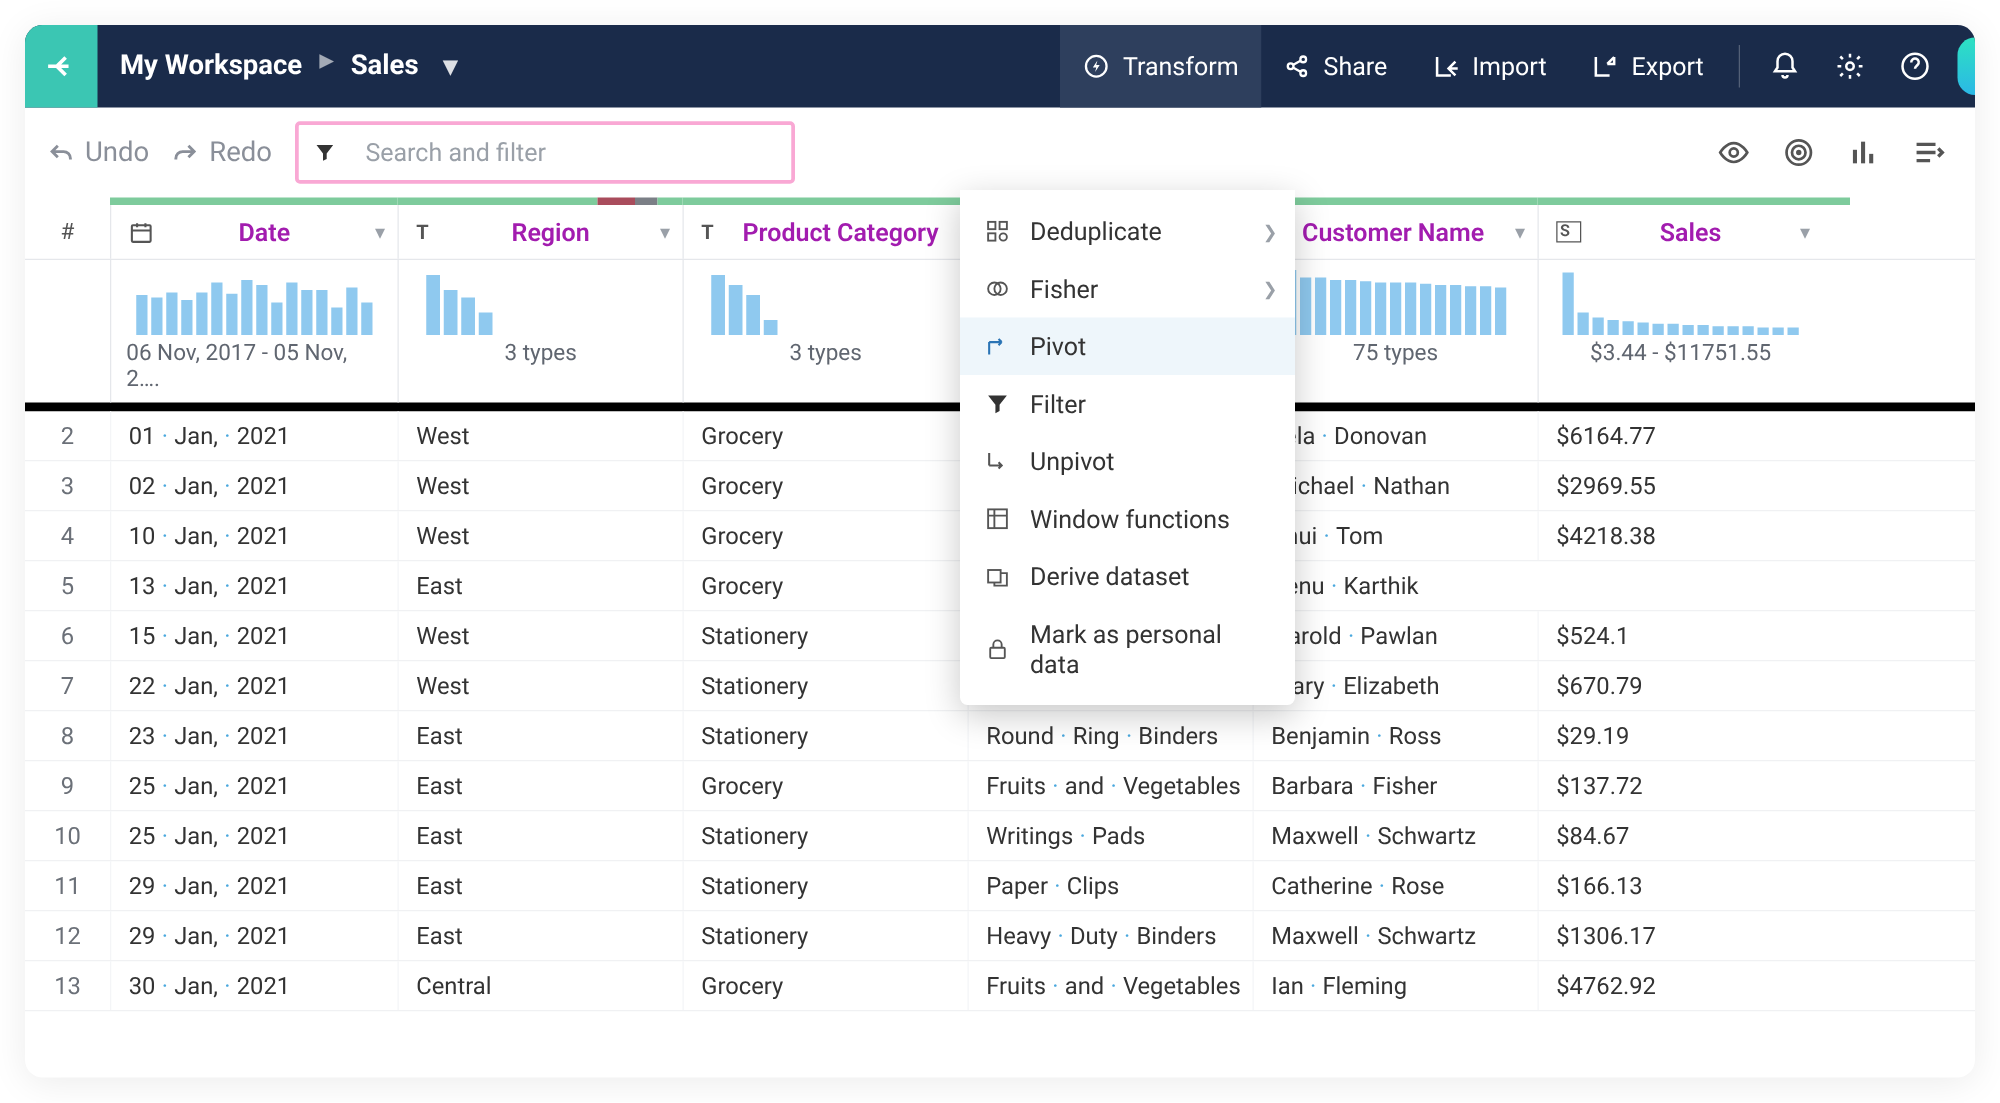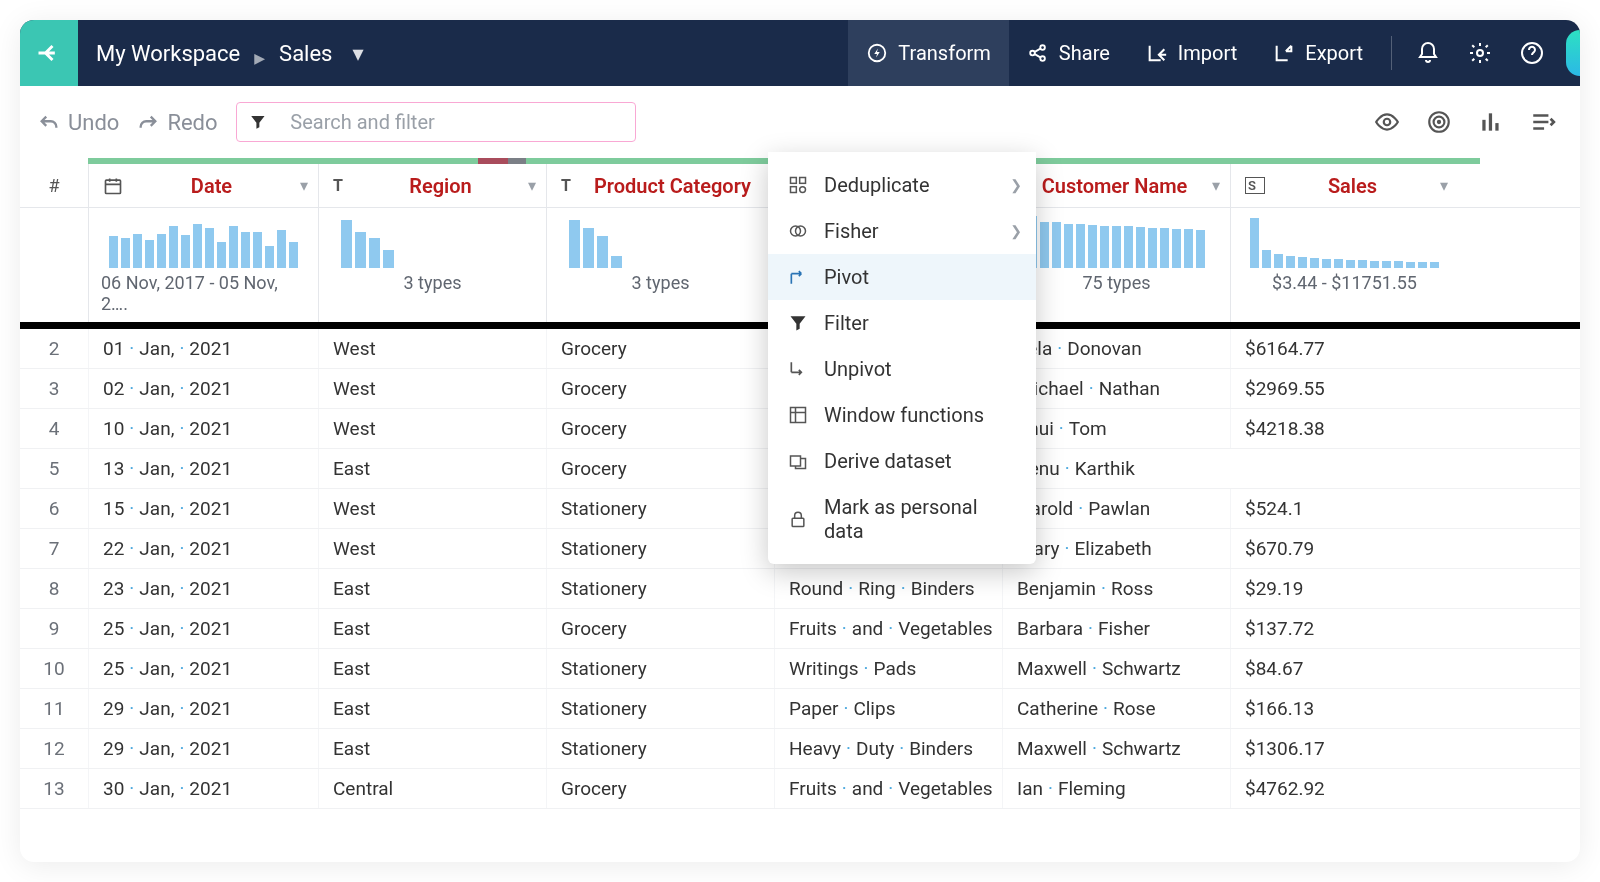--- a/index.html
+++ b/index.html
@@ -1,54 +1,54 @@
 <!DOCTYPE html>
 <html><head>
 <meta charset="utf-8">
 <style>
 *{margin:0;padding:0;box-sizing:border-box;font-family:-apple-system,BlinkMacSystemFont,"Segoe UI",Roboto,sans-serif}
 body{background:#fff;width:1600px;height:882px;overflow:hidden;padding:20px}
 .app-window{width:100%;height:100%;border-radius:14px;overflow:hidden;background:#fff;box-shadow:0 4px 30px rgba(0,0,0,.08)}
 .header{background:#1a2b4a;height:66px;display:flex;align-items:center;color:#fff;font-size:22px}
 .back-btn{width:58px;height:66px;background:#3bc6b3;display:flex;align-items:center;justify-content:center;cursor:pointer}
-.breadcrumb{padding:0 18px;display:flex;align-items:flex-end;gap:14px;font-weight:400}
+.breadcrumb{padding:0 18px;display:flex;align-items:flex-start;gap:14px;font-weight:700}
 .breadcrumb .chev{opacity:.6;font-size:14px}
 .dd-caret{margin-left:6px;opacity:.85}
 .header-spacer{flex:1}
 .header-actions{display:flex;align-items:center;height:100%}
 .hact{height:100%;display:flex;align-items:center;gap:10px;padding:0 18px;cursor:pointer;font-size:20px}
 .hact.active{background:#2e3f5d}
 .hact svg{width:22px;height:22px}
 .vsep{width:1px;height:34px;background:rgba(255,255,255,.25);margin:0 10px}
 .hicon{padding:0 14px;cursor:pointer;display:flex;align-items:center;height:100%}
 .avatar-edge{width:14px;height:46px;background:linear-gradient(180deg,#2de1c2,#2bb8e6);border-radius:23px 0 0 23px;margin-left:8px}
 .toolbar2{height:72px;display:flex;align-items:center;padding:0 24px 0 18px;gap:18px}
 .undo,.redo{display:flex;align-items:flex-end;gap:8px;color:#8a8f99;font-size:22px;cursor:pointer}
-.searchbox{display:flex;align-items:center;border:1px solid #f9a8d4;border-radius:4px;height:40px;padding:0 12px;width:400px;gap:24px}
+.searchbox{display:flex;align-items:center;border:3px solid #f9a8d4;border-radius:4px;height:50px;padding:0 12px;width:400px;gap:24px}
 .searchbox input{border:none;outline:none;font-size:20px;width:100%;color:#333}
 .searchbox input::placeholder{color:#9aa0a8}
 .tb-spacer{flex:1}
 .tb-icons{display:flex;align-items:center;gap:26px}
 .tb-icons svg{width:26px;height:26px;cursor:pointer}
 .health-bar{display:flex;height:6px;margin-left:68px}
 .health-seg{height:100%}
 .health-seg.g{background:#7ecb9c}
 .health-seg.br{background:#a94c5c}
 .health-seg.gy{background:#7b7f86}
 .grid-head{display:flex;height:44px;border-bottom:1px solid #e5e7eb;align-items:center}
 .col-num{width:68px;text-align:center;color:#555;font-size:18px}
 .col{display:flex;align-items:center;padding:0 10px 0 14px;border-left:1px solid #e5e7eb;height:100%;position:relative}
 .col-date{width:230px}
 .col-region{width:228px}
 .col-prodcat{width:228px}
 .col-product{width:228px}
 .col-customer{width:228px}
 .col-sales{width:228px}
 .col .type-ic{width:20px;color:#555}
-.col .lbl{flex:1;text-align:center;font-size:20px;font-weight:600;color:#b91c1c}
+.col .lbl{flex:1;text-align:center;font-size:20px;font-weight:600;color:#a21caf}
 .col .caret{color:#9aa0a8}
 .summary-row{display:flex;border-bottom:7px solid #000000}
 .summary-row .col-num{width:68px}
 .sum-cell{border-left:1px solid #e5e7eb;padding:6px 12px 8px;display:flex;flex-direction:column;align-items:center}
 .sum-cell.cdate{width:230px}
 .sum-cell.cnorm{width:228px}
 .hist{display:flex;align-items:flex-end;gap:3px;height:54px;margin-bottom:4px}
 .hist span{background:#8fc9ef;width:9px;display:block}
 .hist.tight span{width:11px}
 .summary-label{font-size:18px;color:#606670}

